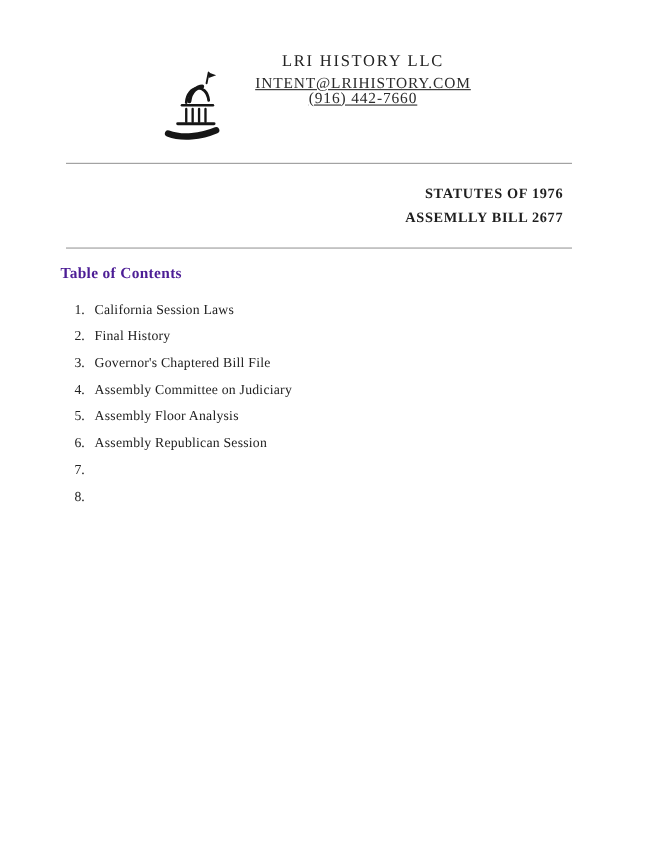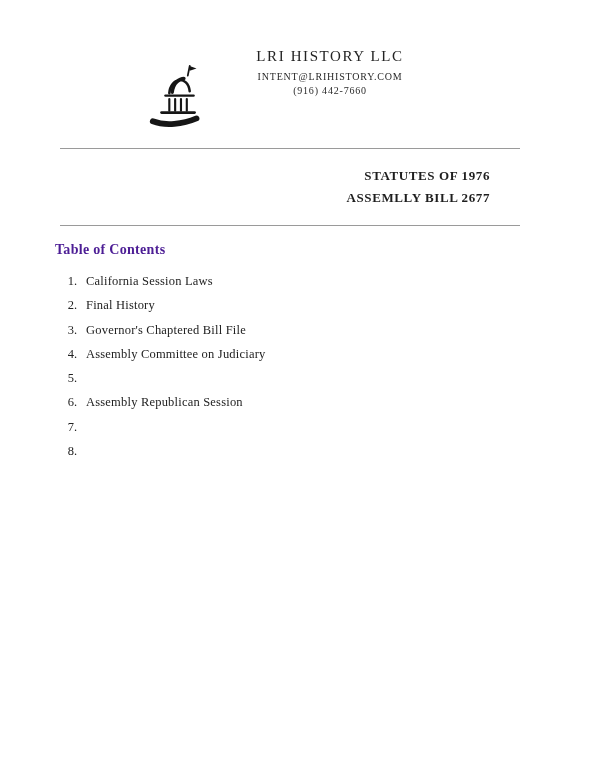--- a/index.html
+++ b/index.html
@@ -38,41 +38,42 @@
     text-align: center;
   }
   .company-name {
     font-size: 15px;
     letter-spacing: 1.6px;
     color: #232323;
     margin-bottom: 5px;
     white-space: nowrap;
   }
   .contact-line {
-    font-size: 10px;
+    font-size: 14px;
     letter-spacing: 0.8px;
     color: #2a2a2a;
     line-height: 13.5px;
     white-space: nowrap;
+    text-decoration: underline;
   }
 
   
   .rule {
     border: none;
     border-top: 1px solid #9a9a9a;
     margin: 0 80px 0 60px;
     height: 0;
   }
   .rule-top { margin-top: 22px; }
   .rule-bottom { margin-top: 17px; }
 
   
   .doc-id {
     margin-top: 16px;
-    padding-right: 110px;
+    padding-right: 88px;
     text-align: right;
   }
   .doc-line {
     font-weight: bold;
     font-size: 13px;
     letter-spacing: 0.6px;
     line-height: 21.5px;
     color: #1e1e1e;
     white-space: pre;
   }
@@ -169,20 +170,21 @@
       <li class="toc-item">
         <span class="toc-num">3.</span>
         <span class="toc-label">Governor's Chaptered Bill File</span>
       </li>
       <li class="toc-item">
         <span class="toc-num">4.</span>
         <span class="toc-label">Assembly Committee on Judiciary</span>
       </li>
       <li class="toc-item">
         <span class="toc-num">5.</span>
+        <span class="toc-label">Assembly Floor Analysis</span>
       </li>
       <li class="toc-item">
         <span class="toc-num">6.</span>
         <span class="toc-label">Assembly Republican Session</span>
       </li>
       <li class="toc-item">
         <span class="toc-num">7.</span>
       </li>
       <li class="toc-item">
         <span class="toc-num">8.</span>

